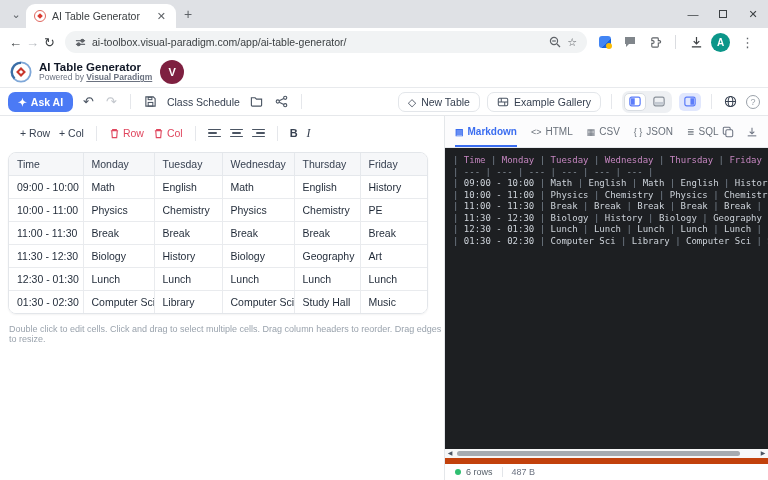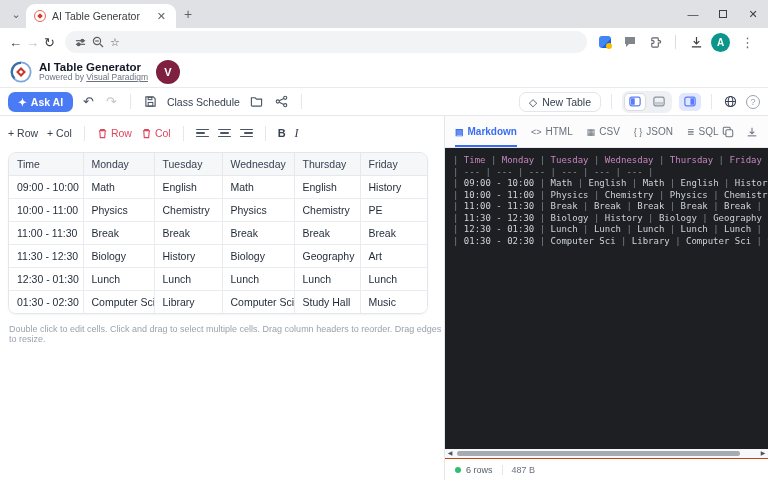--- a/index.html
+++ b/index.html
@@ -34,21 +34,21 @@
   .vsep-chrome { width:1px; height:14px; background:#dadce0; margin:0 5px; }
   .avatar-a { width:19px; height:19px; border-radius:50%; background:#0b9689; color:#fff; font-size:10px; font-weight:bold; display:flex; align-items:center; justify-content:center; cursor:pointer; }
   .menu-dots { font-size:13px; color:#5f6368; padding:0 6px; cursor:pointer; }
 
   
   .appheader { height:32px; background:#fff; border-bottom:1px solid #e8eaed; display:flex; align-items:center; padding:0 10px; flex:0 0 auto; }
   .logo { width:22px; height:22px; margin-right:7px; flex:0 0 auto; }
   .title-block { line-height:1.1; }
   .app-title { font-size:11.5px; font-weight:bold; color:#111827; }
   .powered { font-size:8.5px; color:#6b7280; }
-  .powered a { color:#6b7280; text-decoration:underline; cursor:pointer; }
+  .powered a { color:#6b7280; text-decoration:underline; cursor:pointer;font-weight:bold; }
   .more-apps { margin-left:auto; background:linear-gradient(90deg,#2f9e77,#3cb286); color:#fff; font-size:10.5px; font-weight:600; border:none; border-radius:6px; padding:5px 12px; cursor:pointer; }
   .avatar-v { width:24px; height:24px; border-radius:50%; background:#7e2040; color:#fff; font-size:11px; font-weight:bold; display:flex; align-items:center; justify-content:center; margin-left:8px; cursor:pointer; }
 
   
   .maintoolbar { height:28px; border-bottom:1px solid #e6e8eb; display:flex; align-items:center; padding:0 8px; gap:8px; flex:0 0 auto; background:#fff; }
   .askai { background:#4b7af5; color:#fff; border:none; border-radius:7px; font-size:10.5px; font-weight:600; padding:4px 10px; display:flex; align-items:center; gap:4px; cursor:pointer; }
   .ic-btn { border:none; background:none; color:#4b5563; font-size:13px; cursor:pointer; display:flex; align-items:center; padding:0 2px; }
   .ic-btn.disabled { color:#c3c7cd; }
   .vsep { width:1px; height:15px; background:#e5e7eb; margin:0 3px; }
   .doc-name { font-size:10.5px; color:#374151; }
@@ -57,21 +57,21 @@
   .layout-group { background:#eef0f3; border-radius:7px; padding:2px; display:flex; gap:2px; }
   .layout-btn { width:22px; height:18px; border-radius:5px; border:none; background:transparent; display:flex; align-items:center; justify-content:center; cursor:pointer; }
   .layout-btn.active { background:#fff; border:1px solid #d9dde2; }
   .panelright-btn { width:22px; height:18px; border-radius:5px; border:none; background:#e1e7fd; display:flex; align-items:center; justify-content:center; cursor:pointer; }
   .help-btn { width:14px; height:14px; border-radius:50%; border:1.2px solid #9aa1a9; color:#9aa1a9; font-size:9px; display:flex; align-items:center; justify-content:center; background:none; cursor:pointer; }
 
   
   .workspace { flex:1; display:flex; min-height:0; }
   .leftpane { width:444px; background:#fff; display:flex; flex-direction:column; }
 
-  .edittoolbar { height:34px; display:flex; align-items:center; padding:0 8px; gap:9px; flex:0 0 auto; }
+  .edittoolbar { height:34px; display:flex; align-items:center; padding:0 20px; gap:9px; flex:0 0 auto; }
   .et-btn { border:none; background:none; font-size:10.5px; color:#374151; display:flex; align-items:center; gap:3px; cursor:pointer; }
   .et-btn.danger { color:#e0465e; }
   .align-ic { display:flex; flex-direction:column; gap:2px; width:13px; cursor:pointer; border:none; background:none; padding:0; }
   .align-ic i { height:1.5px; background:#4b5563; display:block; border-radius:1px; }
   .align-left i:nth-child(1){width:13px}.align-left i:nth-child(2){width:9px}.align-left i:nth-child(3){width:13px}
   .align-center { align-items:center; } .align-center i:nth-child(1){width:13px}.align-center i:nth-child(2){width:9px}.align-center i:nth-child(3){width:13px}
   .align-right { align-items:flex-end; } .align-right i:nth-child(1){width:13px}.align-right i:nth-child(2){width:9px}.align-right i:nth-child(3){width:13px}
   .bold-btn { font-weight:bold; font-size:11px; }
   .italic-btn { font-style:italic; font-family:"Liberation Serif", serif; font-size:12px; }
 
@@ -98,21 +98,21 @@
   .pipe { color:#7a8490; }
   .c-head { color:#c586c0; }
   .c-sep { color:#8b949e; }
   .c-body { color:#cdd3da; }
 
   .hscroll { height:9px; background:#f6f7f8; display:flex; align-items:center; flex:0 0 auto; }
   .hs-arrow { font-size:6px; color:#4b5563; width:10px; text-align:center; cursor:pointer; line-height:9px; }
   .hs-track { flex:1; height:9px; position:relative; }
   .hs-thumb { position:absolute; top:2px; left:2px; width:283px; height:5px; background:#a6abb1; border-radius:3px; cursor:grab; }
 
-  .statusbar { height:22px; border-top:1px solid #c2410c; display:flex; align-items:center; padding:0 10px; flex:0 0 auto; background:#fff; }
+  .statusbar { height:22px; border-top:6px solid #c2410c; display:flex; align-items:center; padding:0 10px; flex:0 0 auto; background:#fff; }
   .dot { width:6px; height:6px; border-radius:50%; background:#2fbf71; margin-right:5px; }
   .st-rows { font-size:9px; color:#57606a; }
   .st-div { width:1px; height:10px; background:#e2e5e9; margin:0 9px; }
   .st-size { font-size:9px; color:#6b7280; }
   .st-right { margin-left:auto; display:flex; align-items:center; }
   .st-enc { font-size:8.5px; color:#a6adb5; letter-spacing:.3px; }
   .st-badge { margin-left:9px; background:#eef0f3; border-radius:4px; padding:2px 6px; font-size:8px; font-weight:600; color:#6b7280; letter-spacing:.2px; }
 </style>
 </head>
 <body>
@@ -144,20 +144,21 @@
       <span class="omni-ic">
         <svg width="11" height="11" viewBox="0 0 12 12">
             <g stroke="#5f6368" stroke-width="1.3" fill="none">
               <line x1="1" y1="4" x2="11" y2="4"></line>
               <line x1="1" y1="8" x2="11" y2="8"></line>
               <circle cx="8" cy="4" r="1.5" fill="#5f6368"></circle>
               <circle cx="4" cy="8" r="1.5" fill="#5f6368"></circle>
             </g>
           </svg>
       </span>
+      <span class="url">ai-toolbox.visual-paradigm.com/app/ai-table-generator/</span>
       <span class="omni-ic">
         <svg width="12" height="12" viewBox="0 0 12 12">
             <circle cx="5" cy="5" r="3.6" stroke="#5f6368" stroke-width="1.2" fill="none"></circle>
             <line x1="3.2" y1="5" x2="6.8" y2="5" stroke="#5f6368" stroke-width="1.2"></line>
             <line x1="8" y1="8" x2="11" y2="11" stroke="#5f6368" stroke-width="1.3"></line>
           </svg>
       </span>
       <span class="omni-ic">☆</span>
     </div>
     <div class="ext-row">
@@ -234,20 +235,31 @@
             <line x1="4.6" y1="7.8" x2="9.4" y2="10.2"></line>
           </g>
         </svg>
     </button>
     <span class="vsep"></span>
     <div class="tb-right">
       <button class="pill-btn">
         <span>◇</span>
         <span>New Table</span>
       </button>
+      <button class="pill-btn">
+        <svg width="12" height="12" viewBox="0 0 14 14">
+            <g fill="none" stroke="#4b5563" stroke-width="1.2">
+              <rect x="1.5" y="2.5" width="11" height="9" rx="1.5"></rect>
+              <line x1="1.5" y1="7" x2="12.5" y2="7"></line>
+              <line x1="5" y1="2.5" x2="5" y2="7"></line>
+              <line x1="9" y1="7" x2="9" y2="11.5"></line>
+            </g>
+          </svg>
+        <span>Example Gallery</span>
+      </button>
       <span class="vsep"></span>
       <div class="layout-group">
         <button class="layout-btn active">
           <svg width="12" height="11" viewBox="0 0 14 12">
               <rect x="1" y="1" width="12" height="10" rx="2" fill="none" stroke="#5b7cfa" stroke-width="1.4"></rect>
               <rect x="2.2" y="2.2" width="4.5" height="7.6" fill="#5b7cfa"></rect>
             </svg>
         </button>
         <button class="layout-btn">
           <svg width="12" height="11" viewBox="0 0 14 12">

